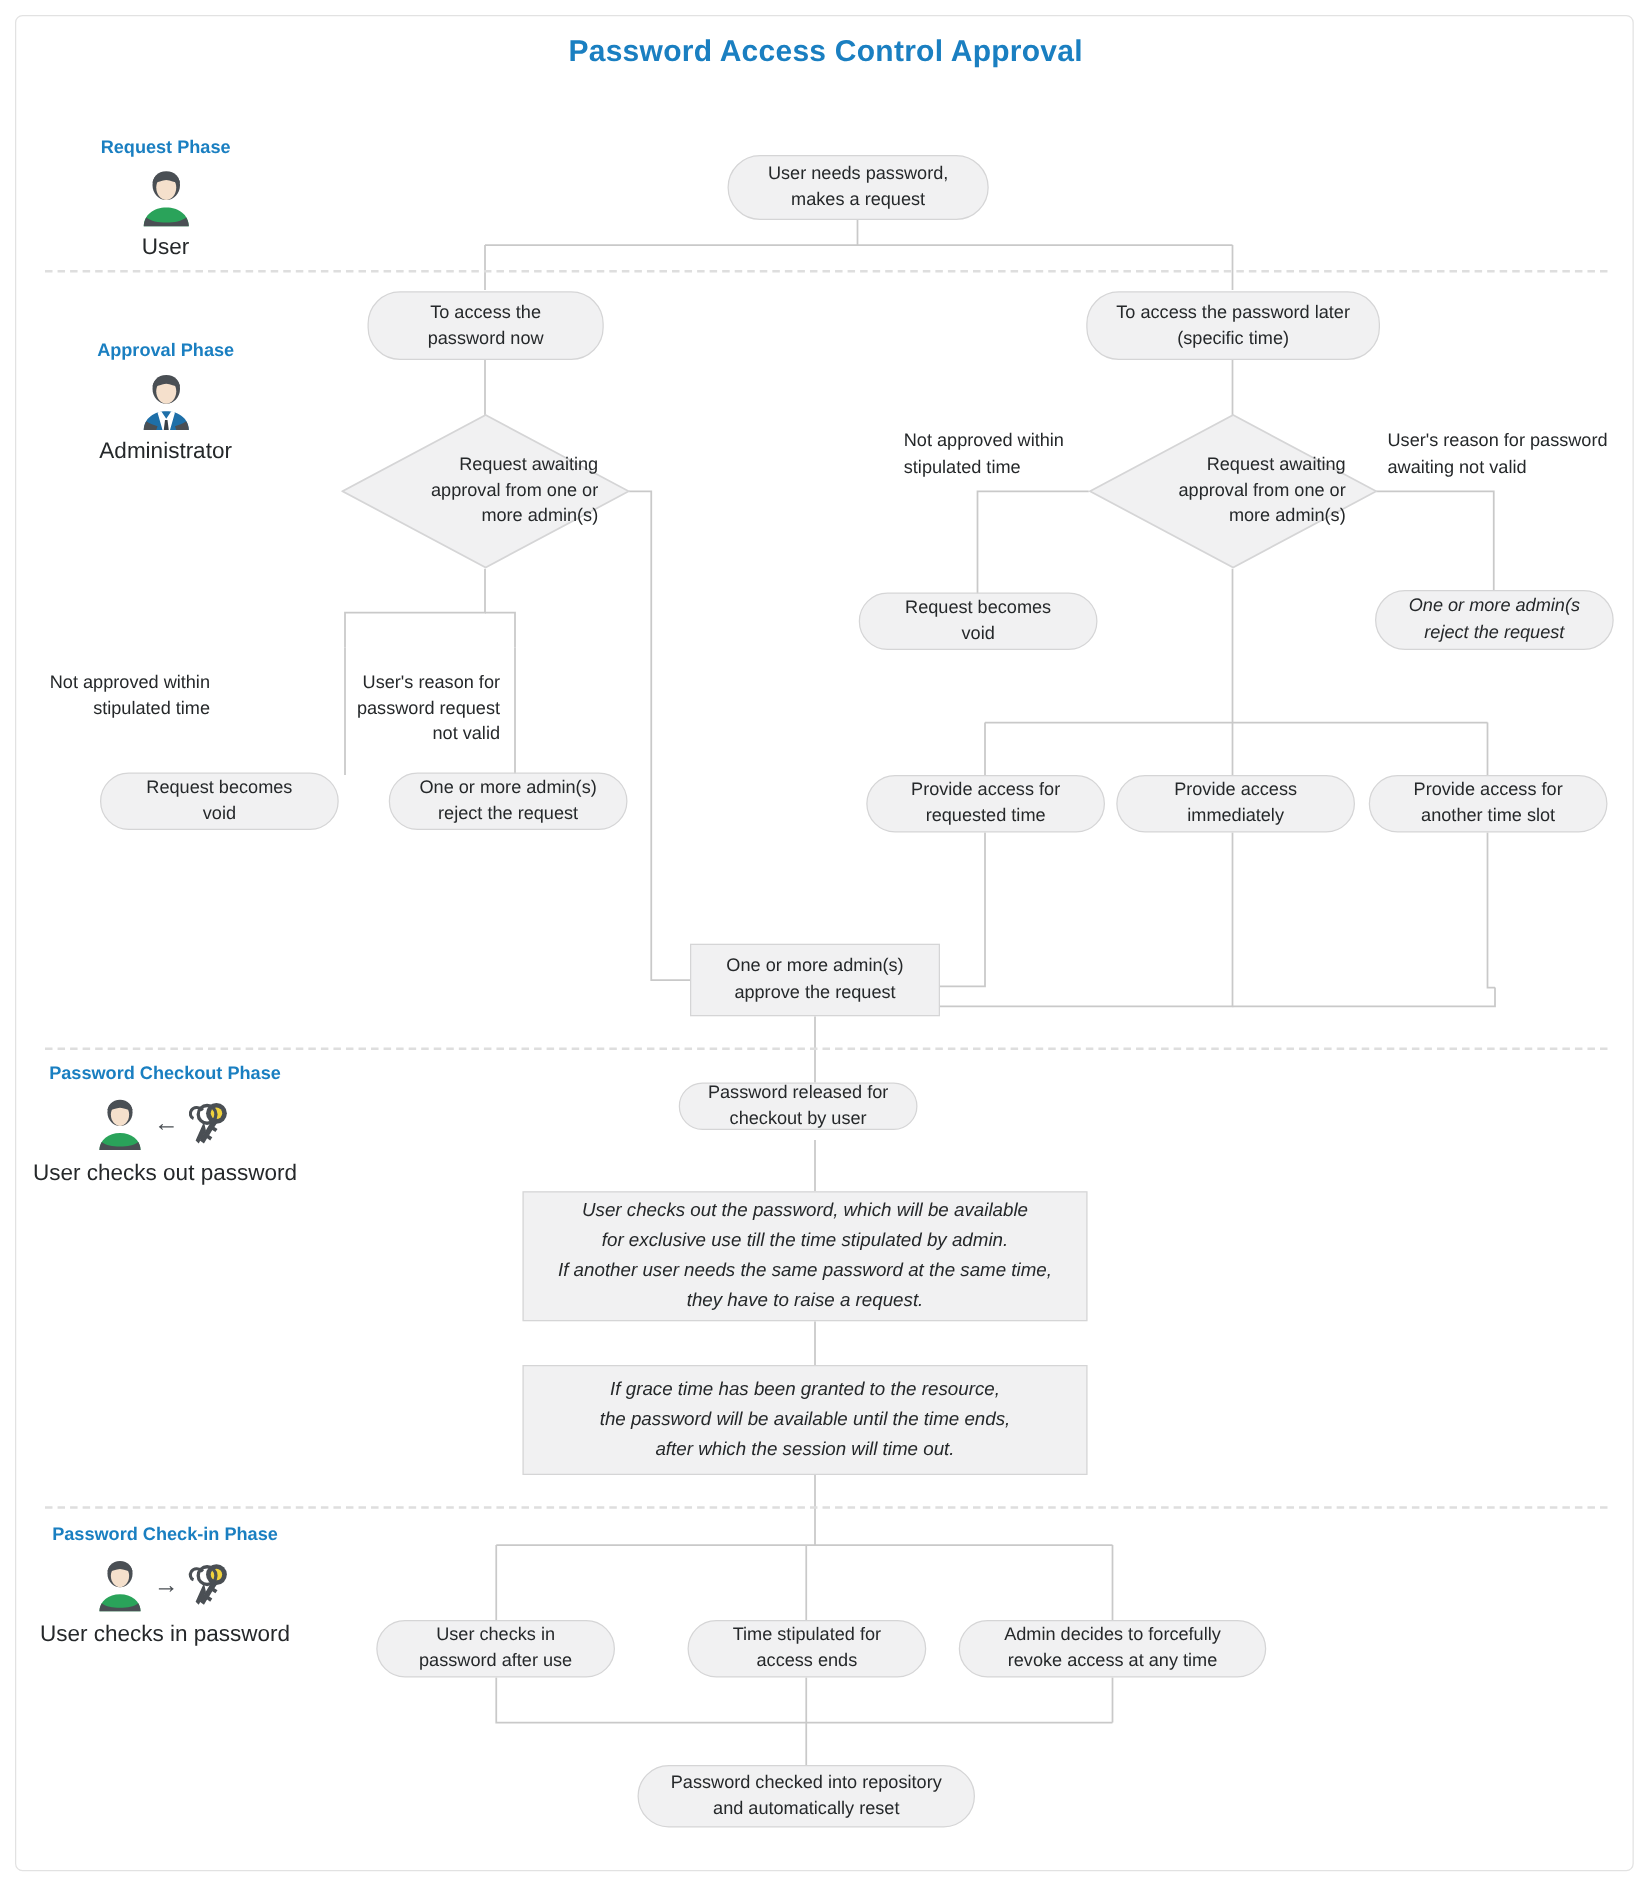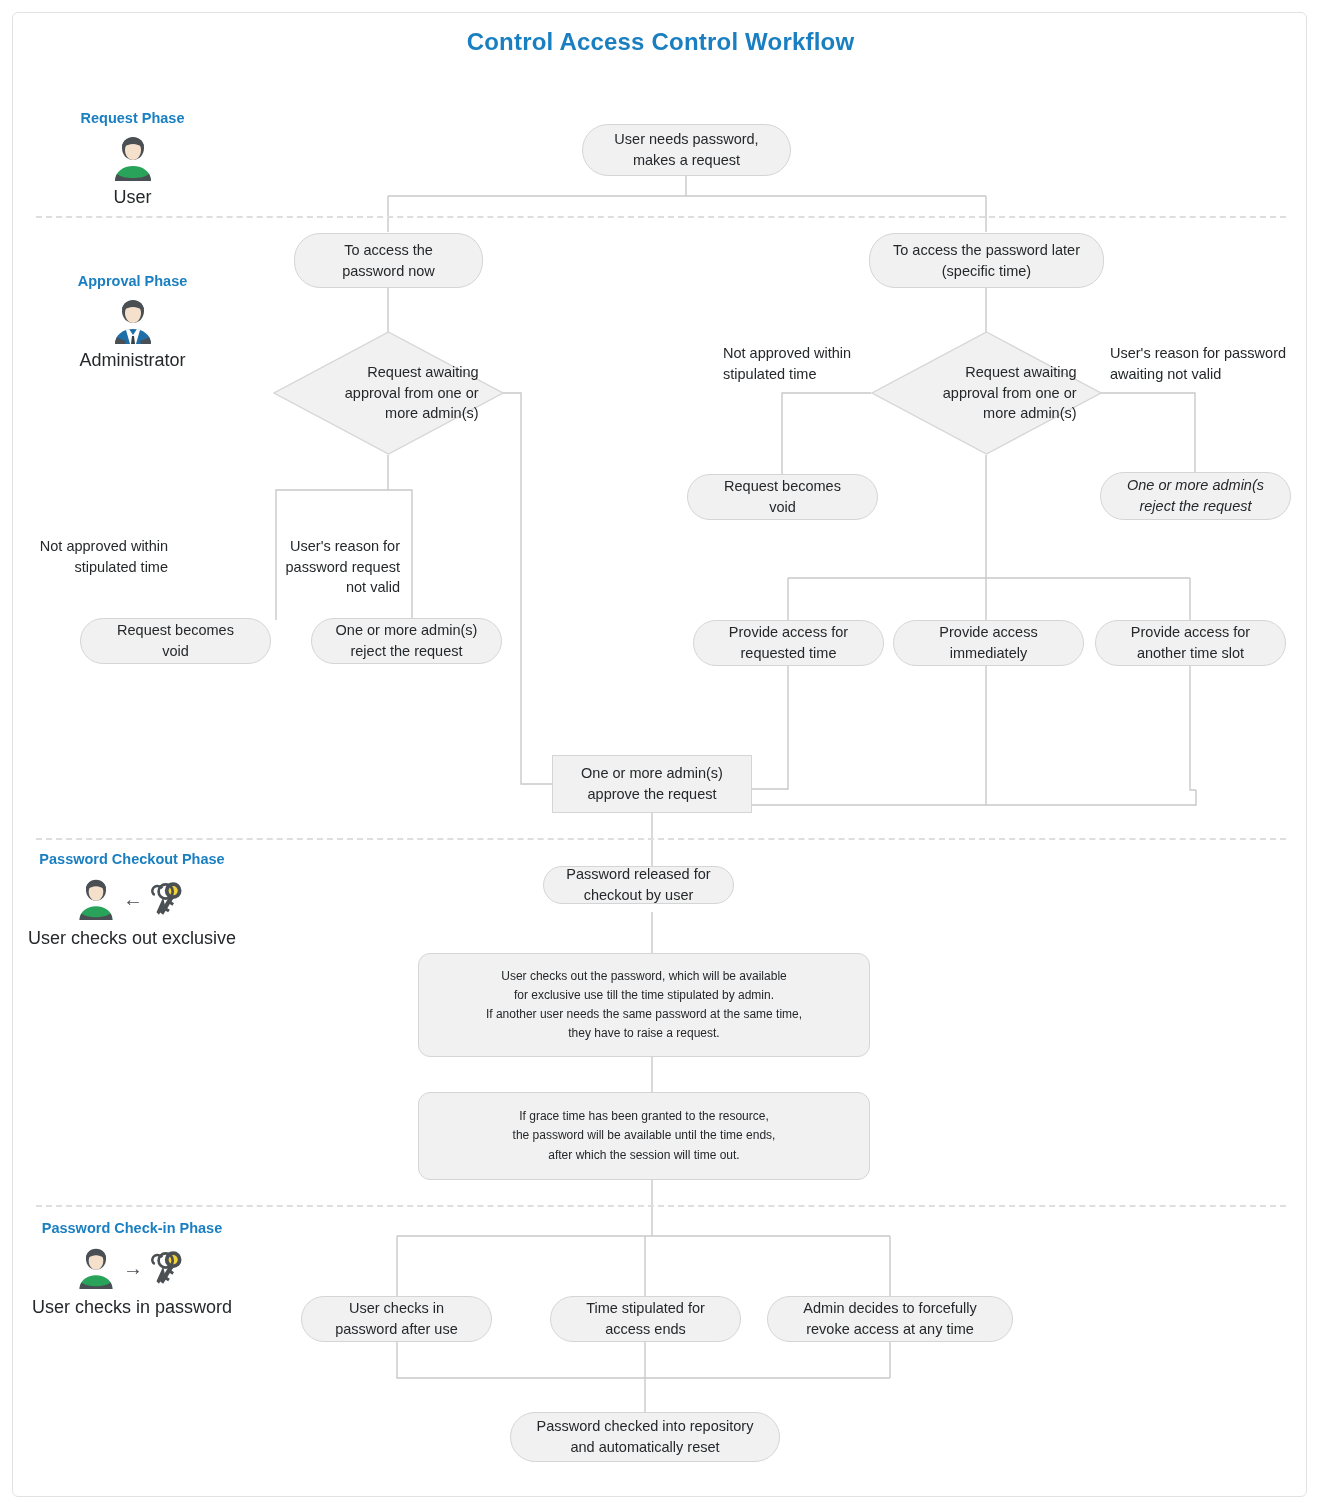--- a/index.html
+++ b/index.html
@@ -56,23 +56,24 @@
     justify-content: center;
     text-align: center;
     color: #25282a;
     font-size: 14.5px;
     line-height: 1.42;
     padding: 4px 10px;
   }
   .pill { border-radius: 26px; }
   .rect { border-radius: 0px; }
   .note {
-    border-radius: 12px;
-    font-size: 12px;
+    border-radius: 0px;
+    font-size: 15px;
     line-height: 1.6;
+    font-style: italic;
   }
   
   .diamond {
     position: absolute;
     display: flex;
     align-items: center;
     justify-content: center;
   }
   .diamond .dshape {
     position: absolute;
@@ -184,21 +185,21 @@
       <path d="M397,1236 L397,1296"></path>
       <path d="M645,1236 L645,1296"></path>
       <path d="M890,1236 L890,1296"></path>
 
       <path d="M397,1342 L397,1378 L890,1378"></path>
       <path d="M890,1342 L890,1378"></path>
       <path d="M645,1342 L645,1412"></path>
     </g>
   </svg>
 
-  <div class="title">Control Access Control Workflow</div>
+  <div class="title">Password Access Control Approval</div>
 
   <div class="divider" style="left:36px; top:216px; width:1250px;"></div>
   <div class="divider" style="left:36px; top:838px; width:1250px;"></div>
   <div class="divider" style="left:36px; top:1205px; width:1250px;"></div>
 
   <div class="phase" style="left:35px; top:110px; width:195px;">
     <div class="phase-title">Request Phase</div>
     <div class="phase-figs">
       <svg width="46" height="50" viewBox="0 0 46 50">
         <path d="M23 4c-7 0-11 5-11 11 0 7 5 12 11 12s11-5 11-12c0-6-4-11-11-11z" fill="#4a4f54"></path>
@@ -242,21 +243,21 @@
         <g fill="none" stroke="#4a4f54" stroke-width="3">
           <path d="M16 11c-4-4-9-3-11 0s-1 7 2 8"></path>
         </g>
         <circle cx="29" cy="14" r="10" fill="#4a4f54"></circle>
         <circle cx="29" cy="14" r="5.5" fill="#f0d23c"></circle>
         <path d="M25 20l-12 20 4 3 3-5 3 2 2-3-3-2 3-5 3 2 2-3-3-2 4-6z" fill="#4a4f54"></path>
         <circle cx="20" cy="15" r="8.5" fill="none" stroke="#4a4f54" stroke-width="3.2"></circle>
         <path d="M17 22L9 40l3 3 2-4 3 2 2-3-3-2 3-5z" fill="#4a4f54"></path>
       </svg>
     </div>
-    <div class="phase-caption">User checks out exclusive</div>
+    <div class="phase-caption">User checks out password</div>
   </div>
 
   <div class="phase" style="left:22px; top:1220px; width:220px;">
     <div class="phase-title">Password Check-in Phase</div>
     <div class="phase-figs">
       <svg width="42" height="46" viewBox="0 0 46 50">
         <path d="M23 4c-7 0-11 5-11 11 0 7 5 12 11 12s11-5 11-12c0-6-4-11-11-11z" fill="#4a4f54"></path>
         <path d="M23 9c-5 0-8 3-8 8 0 6 4 10 8 10s8-4 8-10c0-5-3-8-8-8z" fill="#f5e0cc"></path>
         <path d="M12 13c1-5 5-8 11-8s10 3 11 8c-3 1-7-2-11-2s-8 3-11 2z" fill="#4a4f54"></path>
         <path d="M5 48c0-9 8-15 18-15s18 6 18 15z" fill="#2aa35a"></path>

